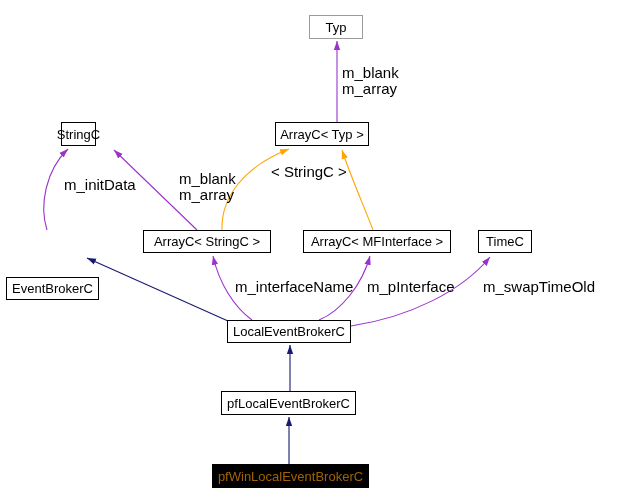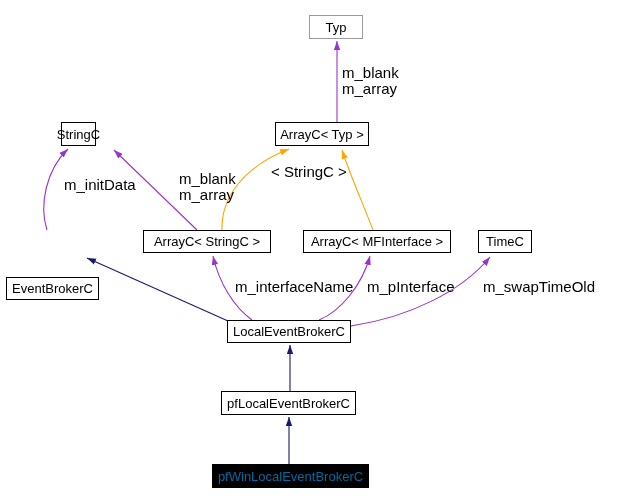--- a/index.html
+++ b/index.html
@@ -7,21 +7,21 @@
   .diagram { position:relative; width:620px; height:503px; background:#ffffff; overflow:hidden; }
   svg.edges { position:absolute; left:0; top:0; width:620px; height:503px; }
   .node {
     position:absolute; box-sizing:border-box;
     border:1px solid #000000; background:#ffffff; color:#000000;
     font-size:13px; line-height:13px;
     display:flex; align-items:center; justify-content:center;
     white-space:nowrap;
   }
   .node.undoc { border-color:#9b9b9b; }
-  .node.current { background:#000000; color:#0369a1; border-color:#000000; }
+  .node.current { background:#000000; color:#a16207; border-color:#000000; }
   .edge-label {
     position:absolute; font-size:15px; color:#000000;
     white-space:nowrap; line-height:16px;
   }
 </style>
 </head>
 <body>
 
 <div class="diagram">
 

